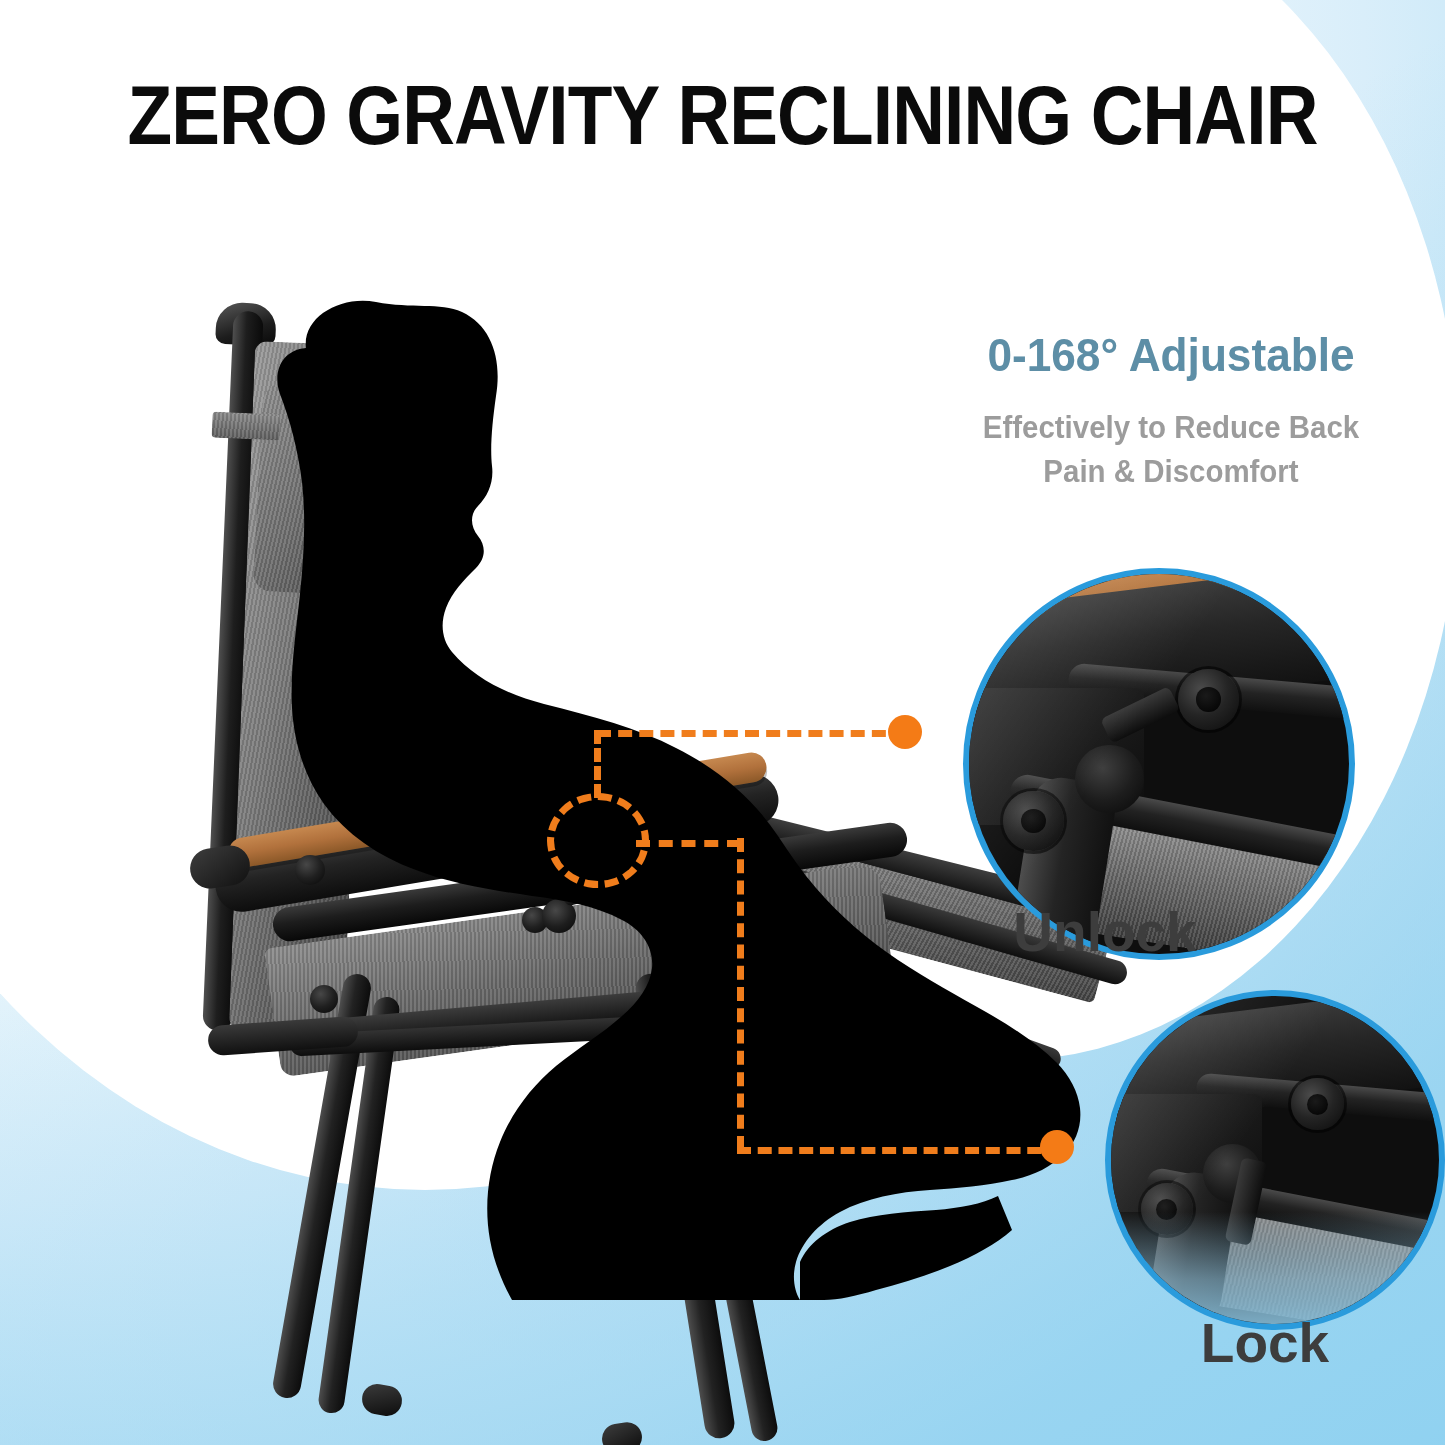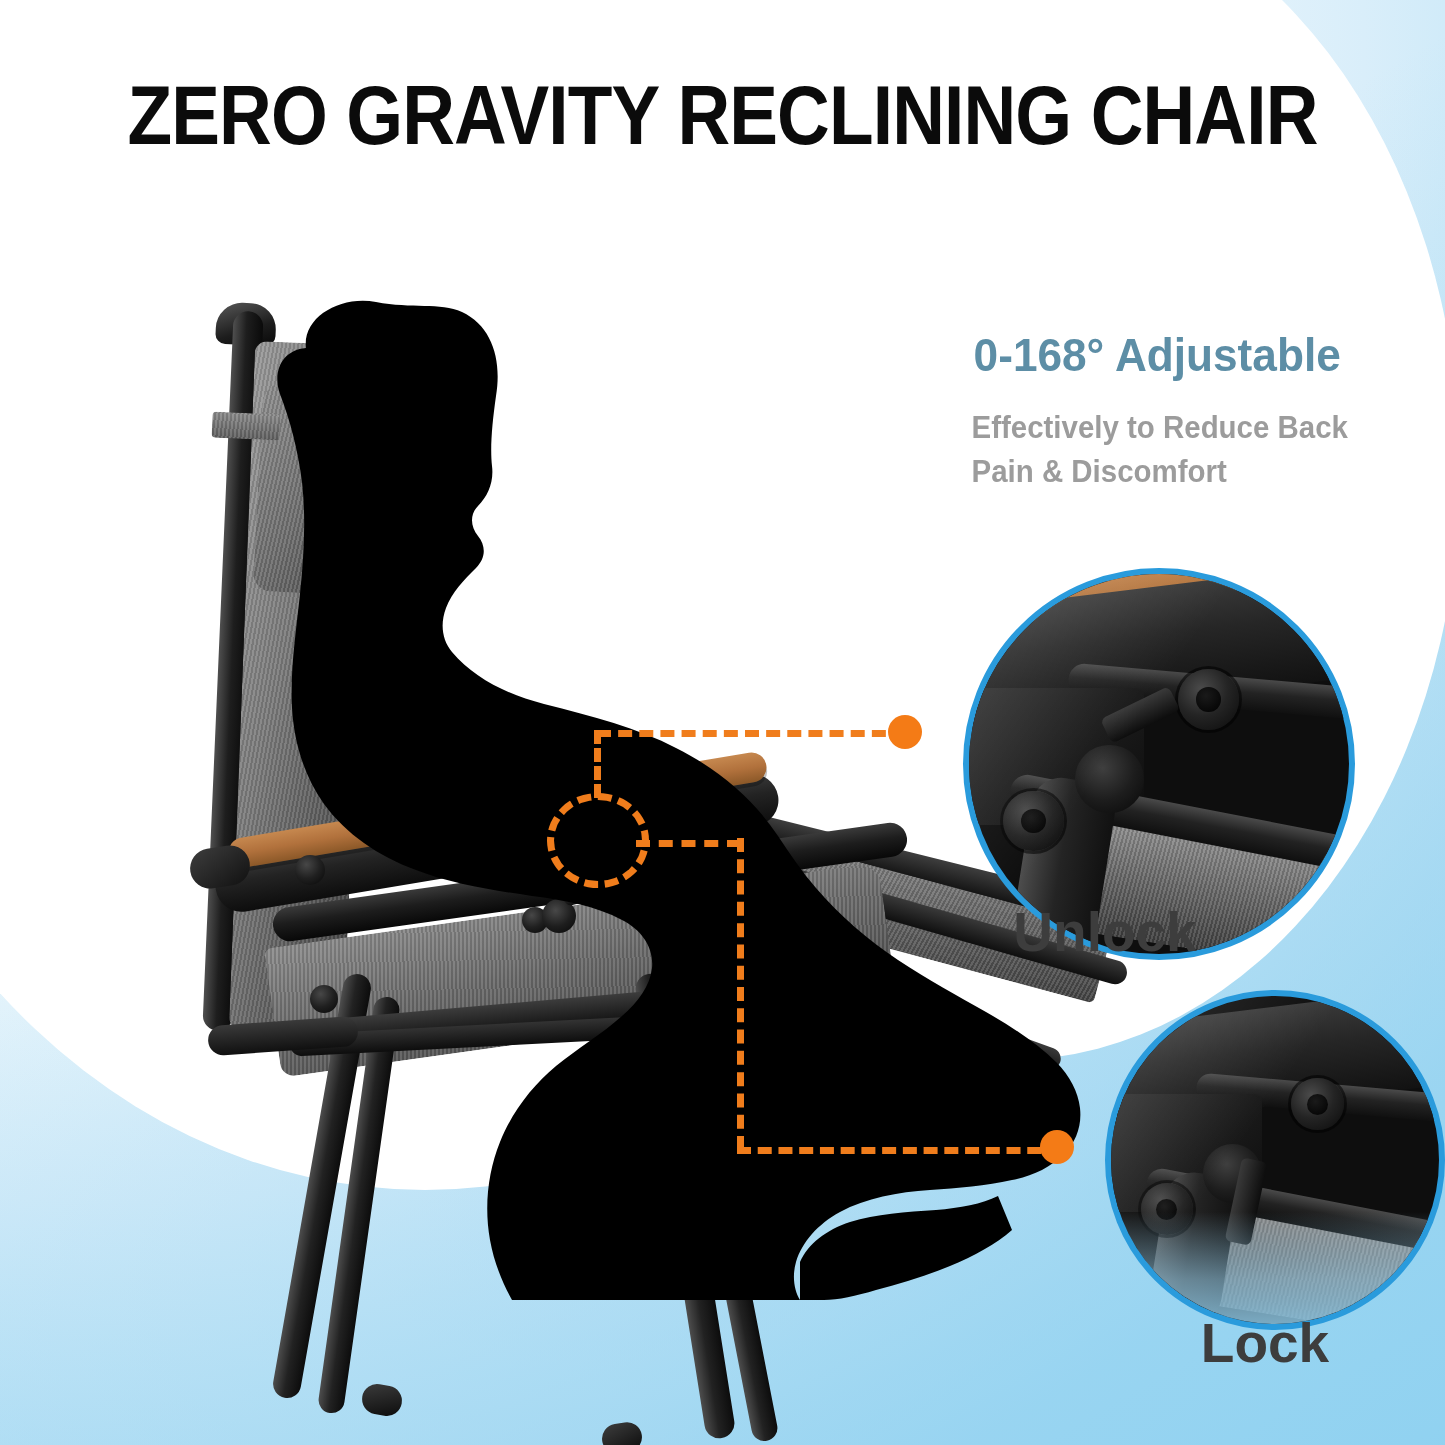--- a/index.html
+++ b/index.html
@@ -66,21 +66,21 @@
     font-weight:700;
     letter-spacing:.2px;
     transform:scaleX(.95);
   }
 
   
   .right-copy{
     position:absolute;
     right:64px; top:330px;
     width:420px;
-    text-align:left;
+    text-align:center;
   }
   .headline{
     color:#5d8ea6;
     font-size:47px;
     font-weight:700;
     line-height:1.06;
     white-space:nowrap;
     transform:scaleX(.94);
   }
   .sub{

